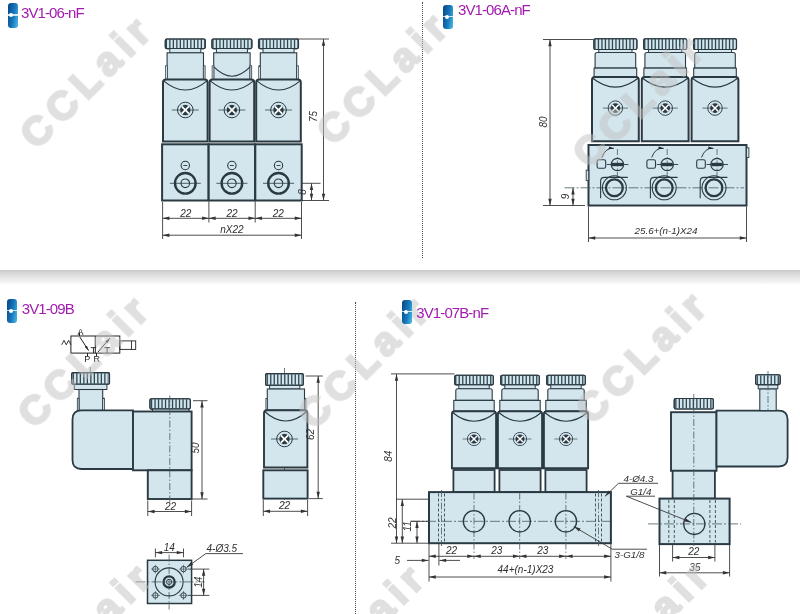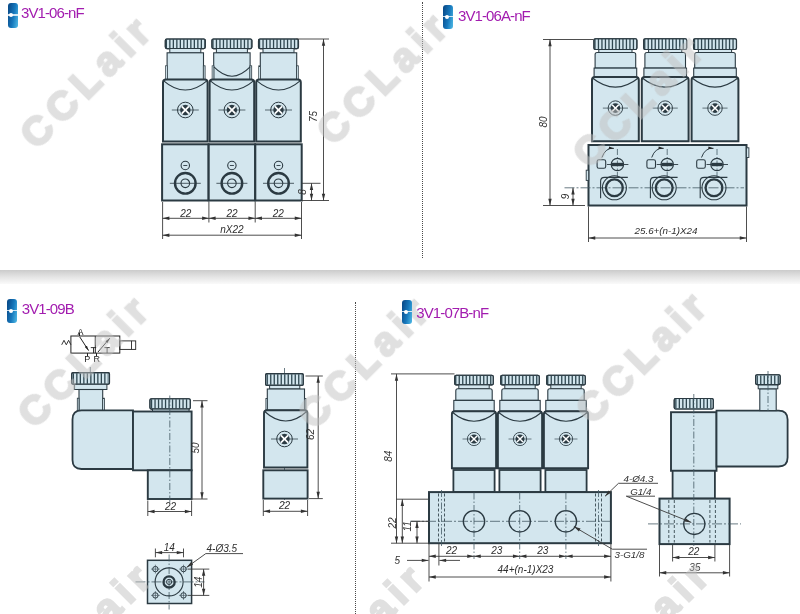--- a/index.html
+++ b/index.html
@@ -7,21 +7,21 @@
 .icon::after{content:"";position:absolute;left:1.6px;top:10.1px;width:4.2px;height:4.2px;border-radius:50%;background:#fff}.icon::before{content:"";position:absolute;left:0;right:0;top:11.4px;height:1.5px;background:rgba(255,255,255,.8)}
 .vdots{position:absolute;width:0;border-left:1.6px dotted #4a4a4a}
 .hband{position:absolute;left:0;width:800px;top:269.5px;height:14.5px;background:linear-gradient(180deg,#cbcbcb,#e2e2e2 45%,#fafafa)}
 </style></head><body>
 <div class="vdots" style="left:422px;top:2px;height:256px"></div>
 <div class="vdots" style="left:355px;top:302px;height:312px"></div>
 <div class="hband"></div>
 <div class="icon" style="left:7.5px;top:3px"></div>
 <div class="title" style="left:21px;top:4.3px">3V1-06-nF</div>
 <div class="icon" style="left:443px;top:4.5px"></div>
-<div class="title" style="left:458px;top:7px">3V1-06A-nF</div>
+<div class="title" style="left:458px;top:1px">3V1-06A-nF</div>
 <div class="icon" style="left:7px;top:298.5px"></div>
 <div class="title" style="left:21.7px;top:300.3px">3V1-09B</div>
 <div class="icon" style="left:402px;top:299.5px"></div>
 <div class="title" style="left:416.3px;top:303.8px">3V1-07B-nF</div>
 <svg id="dwg" width="800" height="614" viewBox="0 0 800 614" style="position:absolute;left:0;top:0">
 <defs>
 <marker id="ar" viewBox="0 0 10 6" refX="9.6" refY="3" markerWidth="9.5" markerHeight="4.4" markerUnits="userSpaceOnUse" orient="auto-start-reverse">
         <path d="M9.6,3 L0.4,0.7 L0.4,5.3 Z" fill="#333"></path>
       </marker>
 <marker id="ar2" viewBox="0 0 10 6" refX="9.6" refY="3" markerWidth="5.6" markerHeight="3.4" markerUnits="userSpaceOnUse" orient="auto-start-reverse">

